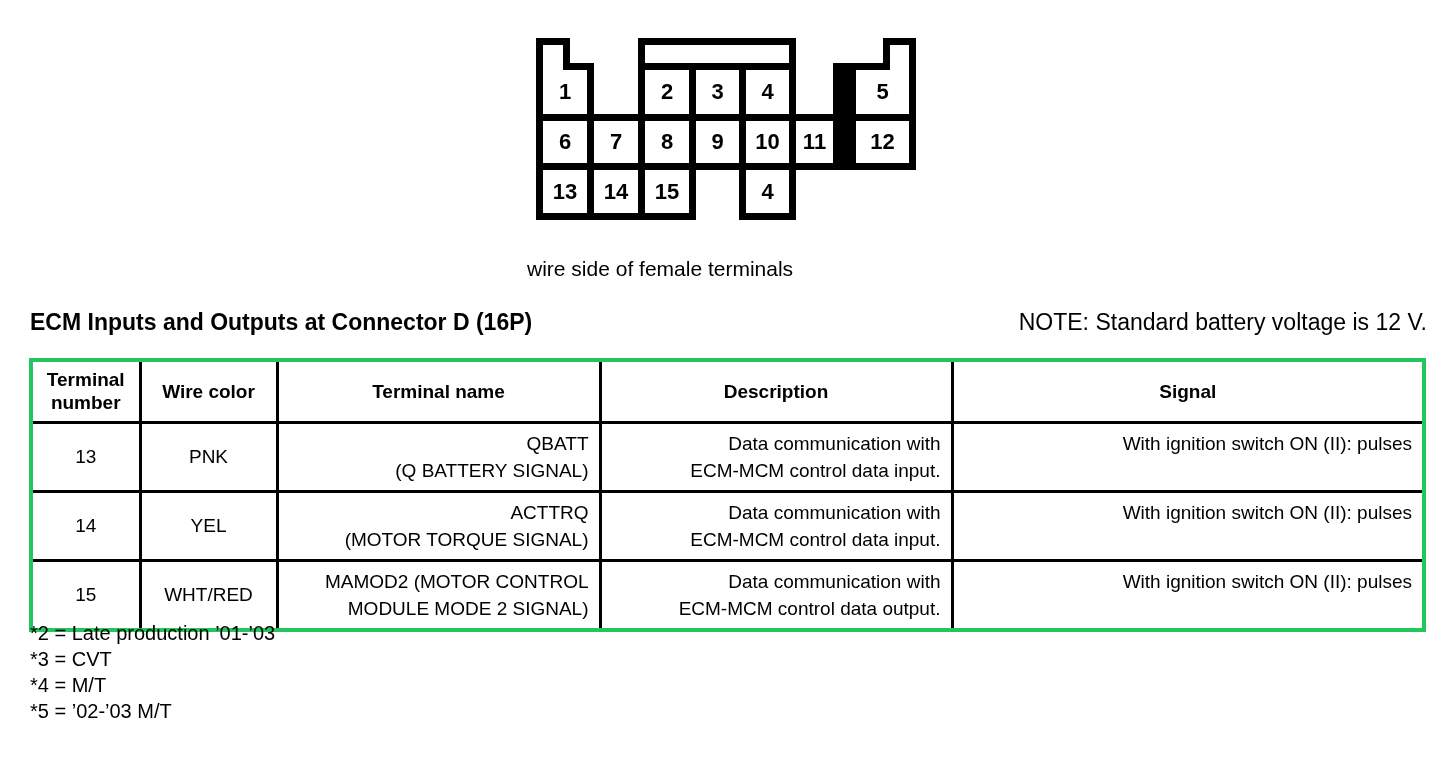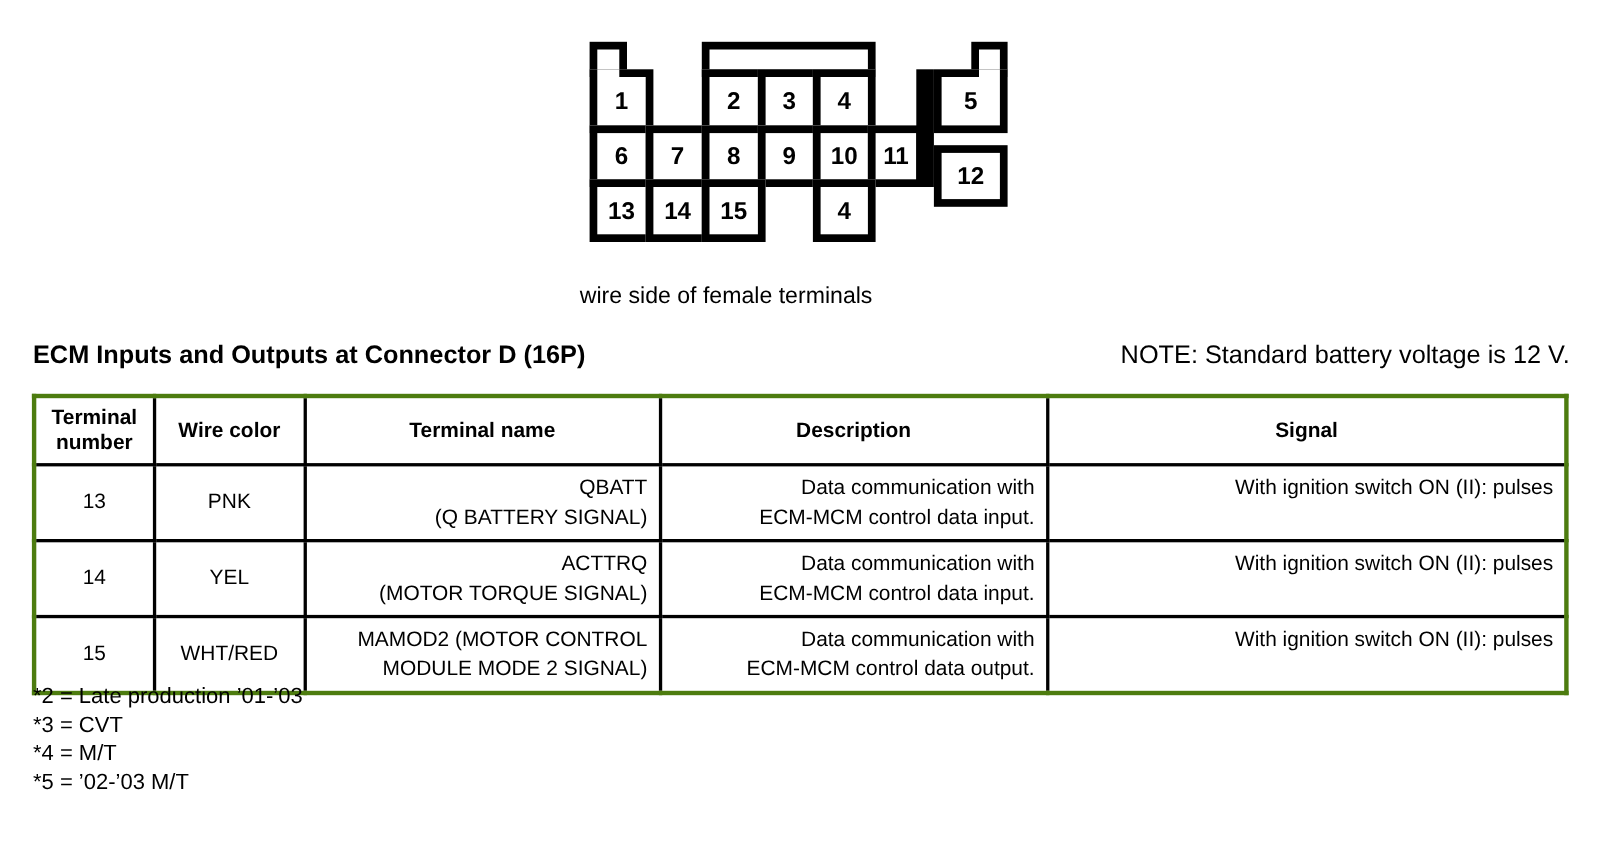--- a/index.html
+++ b/index.html
@@ -53,21 +53,21 @@
   .title { font-size: 23px; font-weight: bold; }
   .note { font-size: 23px; font-weight: normal; }
 
   
   .io-table {
     position: absolute;
     left: 29px; top: 358px;
     width: 1393px;
     border-collapse: collapse;
     table-layout: fixed;
-    border: 4px solid #4d7c0f;
+    border: 4px solid #22c55e;
     font-size: 19px;
   }
   .io-table th, .io-table td {
     border: 3px solid #000;
     background: #fff;
   }
   .io-table th {
     height: 62px;
     font-size: 19px;
     font-weight: bold;
@@ -114,21 +114,21 @@
     <div class="ccell" style="left:689px;top:63px;width:57px;height:58px">3</div>
     <div class="ccell" style="left:739px;top:63px;width:57px;height:58px">4</div>
     <div class="ccell" style="left:849px;top:63px;width:67px;height:58px">5</div>
 
     <div class="ccell" style="left:536px;top:114px;width:58px;height:56px">6</div>
     <div class="ccell" style="left:587px;top:114px;width:58px;height:56px">7</div>
     <div class="ccell" style="left:638px;top:114px;width:58px;height:56px">8</div>
     <div class="ccell" style="left:689px;top:114px;width:57px;height:56px">9</div>
     <div class="ccell" style="left:739px;top:114px;width:57px;height:56px">10</div>
     <div class="ccell" style="left:789px;top:114px;width:51px;height:56px">11</div>
-    <div class="ccell" style="left:849px;top:132px;width:67px;height:56px">12</div>
+    <div class="ccell" style="left:849px;top:114px;width:67px;height:56px">12</div>
 
     <div class="ccell" style="left:536px;top:163px;width:58px;height:57px">13</div>
     <div class="ccell" style="left:587px;top:163px;width:58px;height:57px">14</div>
     <div class="ccell" style="left:638px;top:163px;width:58px;height:57px">15</div>
     <div class="ccell" style="left:739px;top:163px;width:57px;height:57px">4</div>
 
     <div class="cpatch" style="left:543px;top:63px;width:20px;height:7px"></div>
     <div class="cpatch" style="left:890px;top:63px;width:19px;height:7px"></div>
   </div>
 

